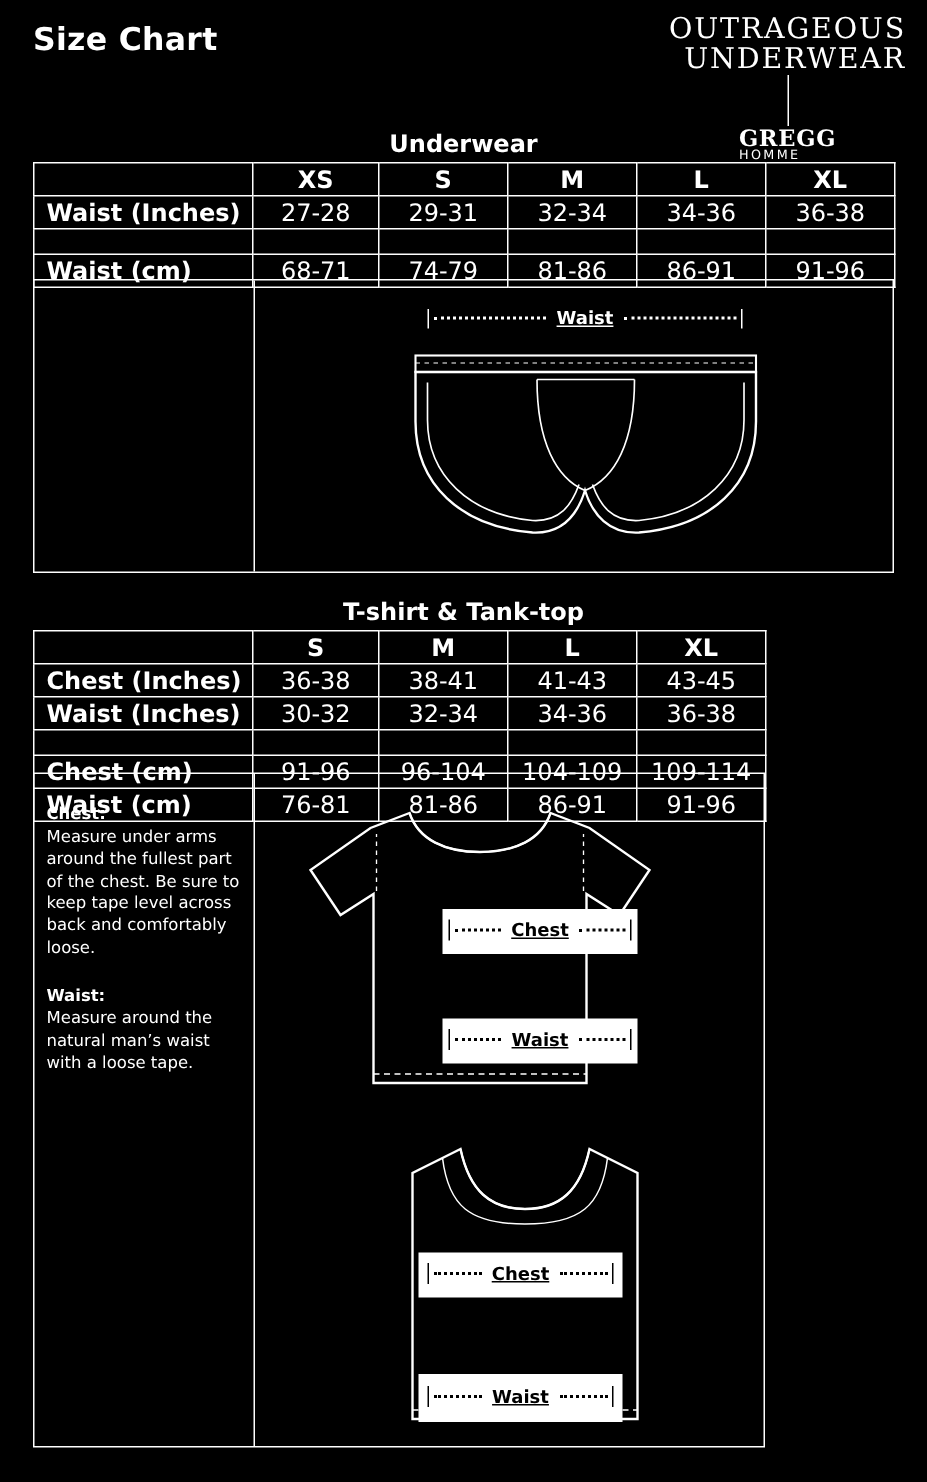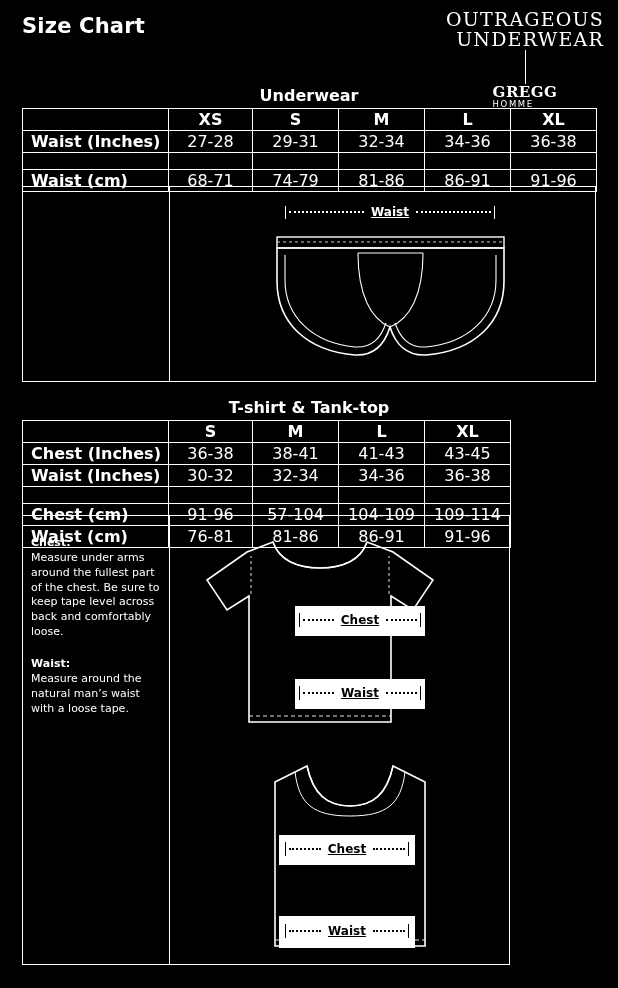--- a/index.html
+++ b/index.html
@@ -305,21 +305,21 @@
       <tr class="spacer-row">
         <td></td>
           <td></td>
           <td></td>
         <td></td>
           <td></td>
       </tr>
       <tr>
         <td class="lbl">Chest (cm)</td>
         <td>91-96</td>
-        <td>57-104</td>
+        <td>96-104</td>
         <td>104-109</td>
         <td>109-114</td>
       </tr>
       <tr>
         <td class="lbl">Waist (cm)</td>
         <td>76-81</td>
         <td>81-86</td>
         <td>86-91</td>
         <td>91-96</td>
       </tr>

